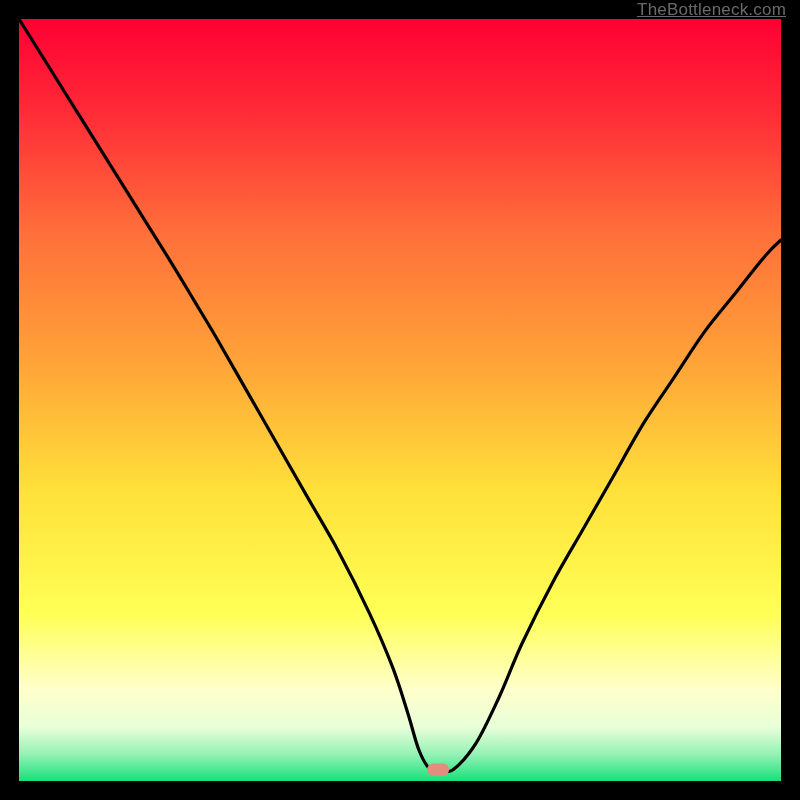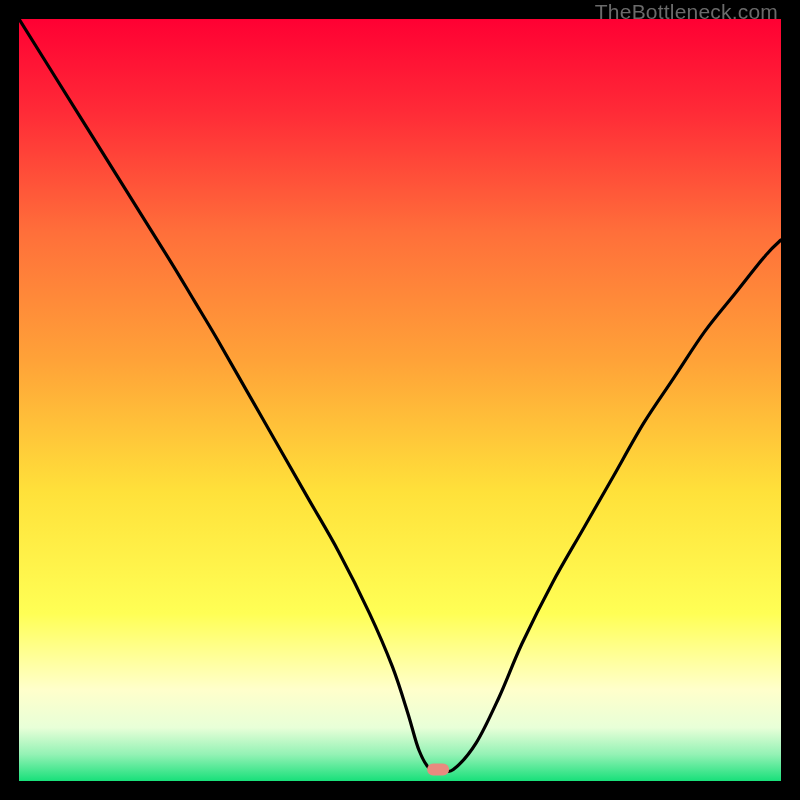--- a/index.html
+++ b/index.html
@@ -22,25 +22,26 @@
   .plot {
     position: absolute;
     left: 0;
     top: 0;
     width: 762px;
     height: 762px;
   }
   .watermark {
     position: absolute;
     top: 0px;
-    right: 22px;
+    right: 14px;
     color: #6a6a6a;
-    font-size: 21px;
+    font-size: 17px;
     font-weight: 500;
     letter-spacing: 0.2px;
+    text-decoration: underline;
   }
 </style>
 </head>
 <body>
 
 <div class="frame">
   <svg class="plot" viewBox="0 0 762 762">
     <defs>
       <linearGradient id="bg-grad" x1="0" y1="0" x2="0" y2="1">
         <stop offset="0%" stop-color="#ff0033"></stop>

